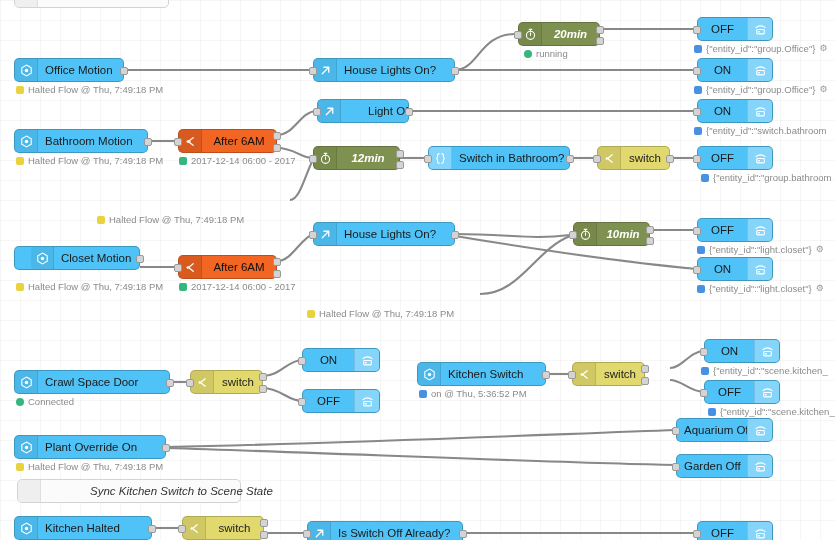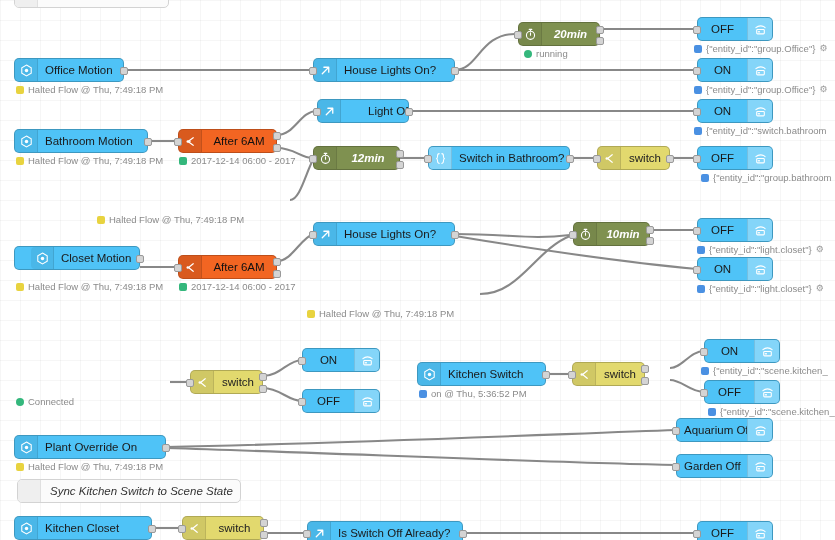--- a/index.html
+++ b/index.html
@@ -93,21 +93,21 @@
     display:inline-block;
   }
   .status .txt{display:inline-block;}
   .status .gear{margin-left:4px;font-size:9px;color:#9a9a9a;}
 
   
   .comment{
     position:absolute;box-sizing:border-box;height:24px;
     background:#fbfbfb;border:1px solid #d3d3d3;border-radius:5px;
     display:flex;align-items:center;
-    font-size:11.5px;font-style:italic;color:#333;
+    font-size:11.5px;font-style:italic;color:#333;gap:40px;
   }
   .comment .cbox{
     width:22px;height:100%;flex:0 0 22px;
     background:#efefef;border-right:1px solid #e0e0e0;border-radius:4px 0 0 4px;
   }
   .comment .lbl{padding:0 9px;white-space:nowrap;line-height:22px;}
 
   
   .comment.clipped{border-radius:5px;}
 </style>
@@ -475,20 +475,30 @@
     <div class="icon-r">
       <svg width="15" height="13" viewBox="0 0 24 24">
           <path d="M3.5 8.5a13 13 0 0117 0" fill="none" stroke="#fff" stroke-width="2" stroke-linecap="round"></path>
           <rect x="5" y="12" width="14" height="8" rx="1.6" fill="none" stroke="#fff" stroke-width="2"></rect>
           <rect x="7" y="15" width="4" height="2.4" fill="#fff"></rect>
         </svg>
     </div>
     <div class="port" style="left:-5px;top:8px;"></div>
   </div>
 
+  <div class="node c-blue left" style="left:14px;top:370px;width:156px;">
+    <div class="icon-l">
+      <svg width="13" height="13" viewBox="0 0 24 24">
+          <path d="M12 2l8.7 5v10L12 22 3.3 17V7z" fill="none" stroke="#fff" stroke-width="2"></path>
+          <circle cx="12" cy="12" r="3.2" fill="#fff"></circle>
+        </svg>
+    </div>
+    <div class="lbl">Crawl Space Door</div>
+    <div class="port" style="right:-5px;top:8px;"></div>
+  </div>
   <div class="status" style="left:16px;top:396px;">
     <span class="dot" style="background:#34B77C;border-radius:50%;"></span>
     <span class="txt">Connected</span>
   </div>
 
   <div class="node c-yellow center" style="left:190px;top:370px;width:73px;">
     <div class="icon-l" style="background:rgba(0,0,0,0.08);">
       <svg width="13" height="13" viewBox="0 0 24 24">
           <path d="M17 5L9 11.5M17 19L9 12.5" fill="none" stroke="#fff" stroke-width="2.2" stroke-linecap="round"></path>
           <circle cx="7" cy="12" r="2.3" fill="#fff"></circle>
@@ -616,21 +626,21 @@
     <div class="lbl">Sync Kitchen Switch to Scene State</div>
   </div>
 
   <div class="node c-blue left" style="left:14px;top:516px;width:138px;">
     <div class="icon-l">
       <svg width="13" height="13" viewBox="0 0 24 24">
           <path d="M12 2l8.7 5v10L12 22 3.3 17V7z" fill="none" stroke="#fff" stroke-width="2"></path>
           <circle cx="12" cy="12" r="3.2" fill="#fff"></circle>
         </svg>
     </div>
-    <div class="lbl">Kitchen Closet</div>
+    <div class="lbl">Kitchen Halted</div>
     <div class="port" style="right:-5px;top:8px;"></div>
   </div>
 
   <div class="node c-yellow center" style="left:182px;top:516px;width:82px;">
     <div class="icon-l" style="background:rgba(0,0,0,0.08);">
       <svg width="13" height="13" viewBox="0 0 24 24">
           <path d="M17 5L9 11.5M17 19L9 12.5" fill="none" stroke="#fff" stroke-width="2.2" stroke-linecap="round"></path>
           <circle cx="7" cy="12" r="2.3" fill="#fff"></circle>
         </svg>
     </div>

